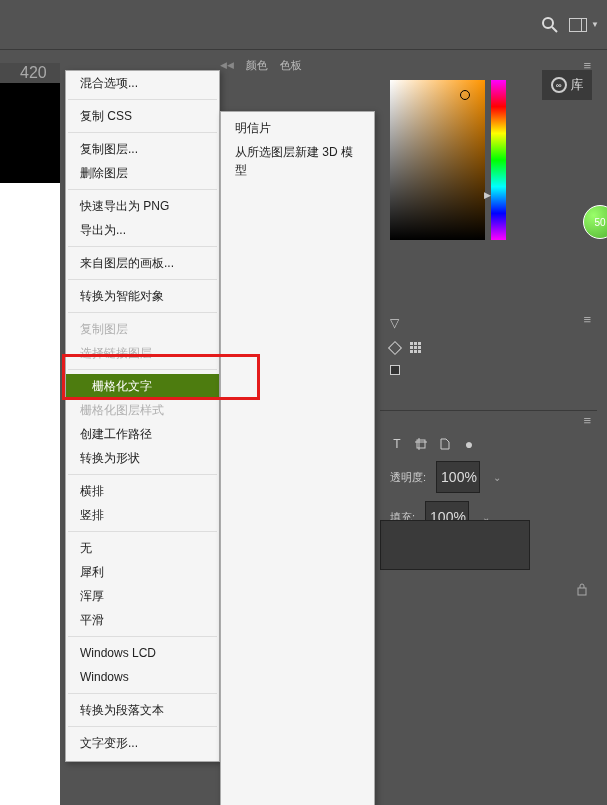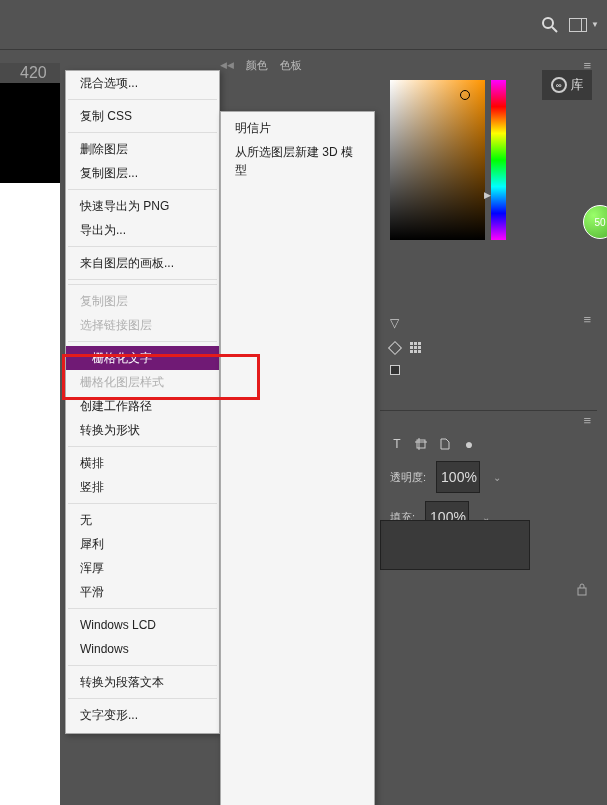--- a/index.html
+++ b/index.html
@@ -55,21 +55,21 @@
 
 
 .layer-box { position: absolute; top: 520px; left: 380px; width: 150px; height: 50px; background: #3a3a3a; border: 1px solid #222; }
 .lock-row { position: absolute; top: 578px; left: 380px; right: 15px; display: flex; justify-content: flex-end; padding: 4px; }
 .lock-icon { color: #aaa; font-size: 12px; }
 
 
 .context-menu { position: absolute; top: 70px; left: 65px; width: 155px; background: #f5f5f5; border: 1px solid #aaa; font-size: 12px; color: #222; box-shadow: 2px 2px 6px rgba(0,0,0,0.3); padding-bottom: 6px; }
 .context-menu .mi { padding: 3px 14px; line-height: 18px; white-space: nowrap; }
 .context-menu .mi.disabled { color: #b0b0b0; }
-.context-menu .mi.highlight { background: #701a75; color: #fff; padding-left: 26px; }
+.context-menu .mi.highlight { background: #4d7c0f; color: #fff; padding-left: 26px; }
 .context-menu .sep { height: 1px; background: #ddd; margin: 4px 2px; }
 
 
 .submenu { position: absolute; top: 70px; left: 220px; width: 155px; background: #f5f5f5; border: 1px solid #aaa; font-size: 12px; color: #222; box-shadow: 2px 2px 6px rgba(0,0,0,0.3); padding: 4px 0; height: 730px; margin-top: 41px; }
 .submenu .mi { padding: 3px 14px; line-height: 18px; }
 
 
 .red-box { position: absolute; top: 354px; left: 62px; width: 198px; height: 46px; border: 3px solid #e41b1b; pointer-events: none; }
 
 svg { display: block; }
@@ -179,28 +179,29 @@
         <path d="M4 6 v-2 a2 2 0 0 1 4 0 v2" stroke="#aaa" fill="none"></path>
       </svg>
   </span>
 </div>
 
 <div class="context-menu" id="ctx">
     <div class="mi">混合选项...</div>
     <div class="sep"></div>
     <div class="mi">复制 CSS</div>
     <div class="sep"></div>
+    <div class="mi">复制图层...</div>
     <div class="mi">删除图层</div>
-    <div class="mi">复制图层...</div>
     <div class="sep"></div>
     <div class="mi">快速导出为 PNG</div>
     <div class="mi">导出为...</div>
     <div class="sep"></div>
     <div class="mi">来自图层的画板...</div>
     <div class="sep"></div>
+    <div class="mi">转换为智能对象</div>
     <div class="sep"></div>
     <div class="mi disabled">复制图层</div>
     <div class="mi disabled">选择链接图层</div>
     <div class="sep"></div>
     <div class="mi highlight">栅格化文字</div>
     <div class="mi disabled">栅格化图层样式</div>
     <div class="mi">创建工作路径</div>
     <div class="mi">转换为形状</div>
     <div class="sep"></div>
     <div class="mi">横排</div>

